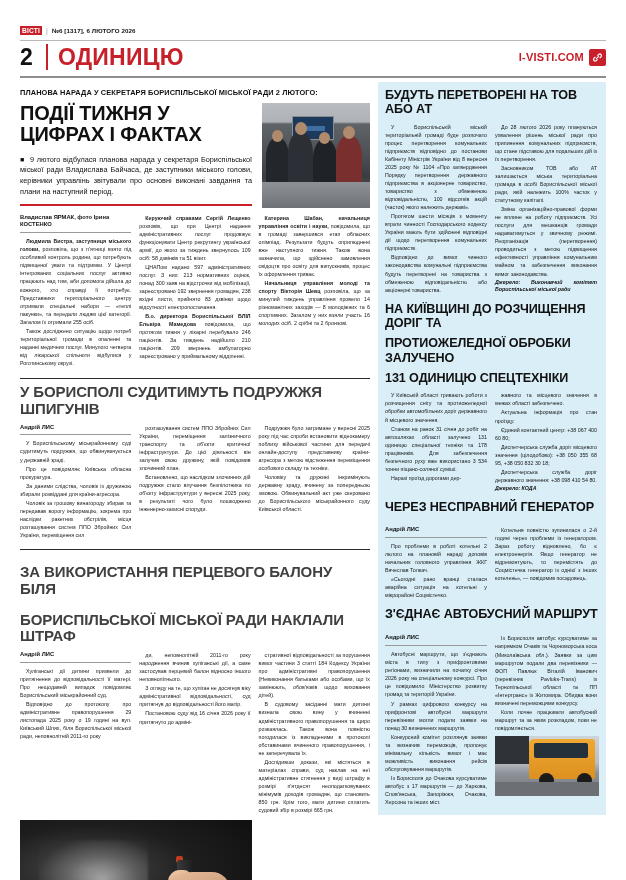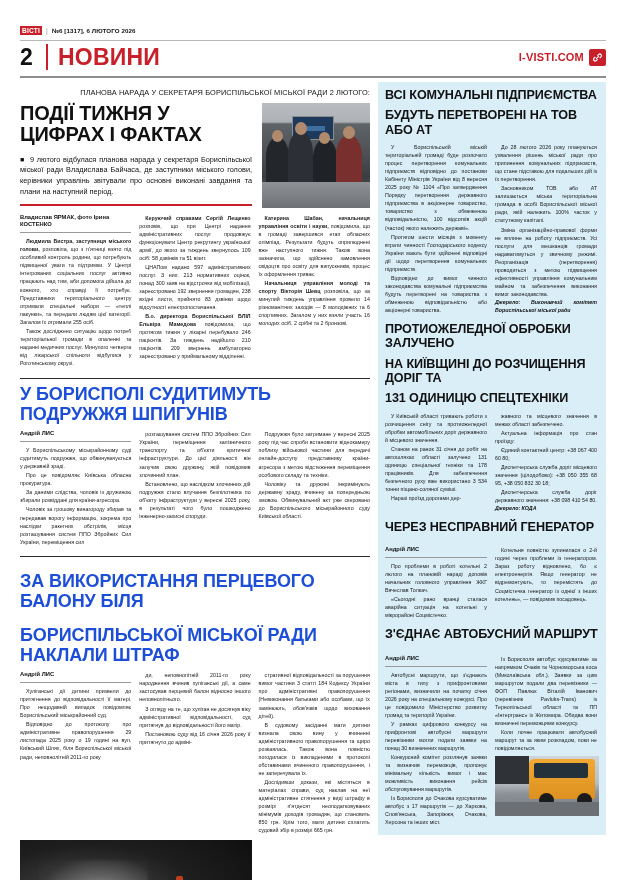--- a/index.html
+++ b/index.html
@@ -61,32 +61,31 @@
     display: flex; align-items: center; justify-content: center;
   }
   .link-badge svg { display: block; }
   .header-rule-bot {
     position: absolute; left: 20px; top: 76px; width: 586px;
     border-top: 2px solid #8d8d8d;
   }
 
   
   .kicker {
-    font-size: 7.4px; font-weight: 400; color: #111;
+    font-size: 7.4px; font-weight: 700; color: #111;
     letter-spacing: .1px; line-height: 1.3;
     text-transform: uppercase;
-    text-align: right;
   }
   .hl-lg {
     font-size: 20px; font-weight: 700; color: #111;
     line-height: 1.08; letter-spacing: -.2px;
     text-transform: uppercase;
   }
   .hl-md {
-    font-size: 18px; font-weight: 700; color: #1d4ed8;
+    font-size: 15px; font-weight: 700; color: #404040;
     line-height: 1.12; letter-spacing: -.1px;
     text-transform: uppercase;
   }
   .hl-sm {
     font-size: 12.6px; font-weight: 700; color: #111;
     line-height: 1.14; letter-spacing: -.1px;
     text-transform: uppercase;
   }
   .lede {
     font-size: 7.3px; color: #111; line-height: 1.46;
@@ -246,21 +245,21 @@
   <div class="masthead">
     <span class="masthead-logo">ВІСТІ</span>
     <span class="masthead-sep">|</span>
     <span class="masthead-issue">№6 [1317], 6 ЛЮТОГО 2026</span>
   </div>
   <div class="header-rule-top"></div>
 
   <div class="sect-header">
     <div class="page-num">2</div>
     <div class="vrule"></div>
-    <div class="sect-title">НОВИНИ</div>
+    <div class="sect-title">ОДИНИЦЮ</div>
     <div class="sect-right">
       <span class="site-url">I-VISTI.COM</span>
       <span class="link-badge">
         <svg width="11" height="11" viewBox="0 0 24 24" fill="none" stroke="#fff" stroke-width="2.6" stroke-linecap="round">
           <path d="M9.5 14.5 L14.5 9.5"></path>
           <path d="M12.5 7.5 L15 5 a3.6 3.6 0 0 1 5 5 L17.5 12.5"></path>
           <path d="M11.5 16.5 L9 19 a3.6 3.6 0 0 1 -5 -5 L6.5 11.5"></path>
         </svg>
       </span>
     </div>
@@ -385,21 +384,20 @@
         <div class="thumb"></div>
         <div class="hand"></div>
       </div>
     </div>
 
   </div>
 
   <div class="right-rail">
 
     <div class="blue-box">
-      <div class="hl-sm">ВСІ КОМУНАЛЬНІ ПІДПРИЄМСТВА</div>
       <div class="hl-sm">БУДУТЬ ПЕРЕТВОРЕНІ НА ТОВ або АТ</div>
       <div class="cols2">
         <div>
           <div class="body">
               <p>У Бориспільській міській територіальній громаді буде розпочато процес перетворення комунальних підприємств відповідно до постанови Кабінету Міністрів України від 8 вересня 2025 року № 1104 «Про затвердження Порядку перетворення державного підприємства в акціонерне товариство, товариство з обмеженою відповідальністю, 100 відсотків акцій (часток) якого належить державі».</p>
               <p>Протягом шести місяців з моменту втрати чинності Господарського кодексу України мають бути здійснені відповідні дії щодо перетворення комунальних підприємств.</p>
               <p>Відповідно до вимог чинного законодавства комунальні підприємства будуть перетворені на товариства з обмеженою відповідальністю або акціонерні товариства.</p>
             </div>
         </div>
         <div>
@@ -408,22 +406,22 @@
               <p>Засновником ТОВ або АТ залишається міська територіальна громада в особі Бориспільської міської ради, якій належить 100% часток у статутному капіталі.</p>
               <p>Зміна організаційно-правової форми не вплине на роботу підприємств. Усі послуги для мешканців громади надаватимуться у звичному режимі. Реорганізація (перетворення) проводиться з метою підвищення ефективності управління комунальним майном та забезпечення виконання вимог законодавства.</p>
             </div>
           <div class="source">Джерело: Виконавчий комітет Бориспільської міської ради</div>
         </div>
       </div>
 
       <div class="blue-sep"></div>
 
       <div>
+        <div class="hl-sm">НА КИЇВЩИНІ ДО РОЗЧИЩЕННЯ ДОРІГ ТА</div>
         <div class="hl-sm">ПРОТИОЖЕЛЕДНОЇ ОБРОБКИ ЗАЛУЧЕНО</div>
-        <div class="hl-sm">НА КИЇВЩИНІ ДО РОЗЧИЩЕННЯ ДОРІГ ТА</div>
         <div class="hl-sm" style="margin-bottom:6px">131 ОДИНИЦЮ СПЕЦТЕХНІКИ</div>
         <div class="cols2">
           <div>
             <div class="body">
                 <p>У Київській області тривають роботи з розчищення снігу та протиожеледної обробки автомобільних доріг державного й місцевого значення.</p>
                 <p>Станом на ранок 31 січня до робіт на автошляхах області залучено 131 одиницю спеціальної техніки та 178 працівників. Для забезпечення безпечного руху вже використано 3 534 тонни піщано-соляної суміші.</p>
                 <p>Наразі проїзд дорогами дер-</p>
               </div>
           </div>
           <div>

